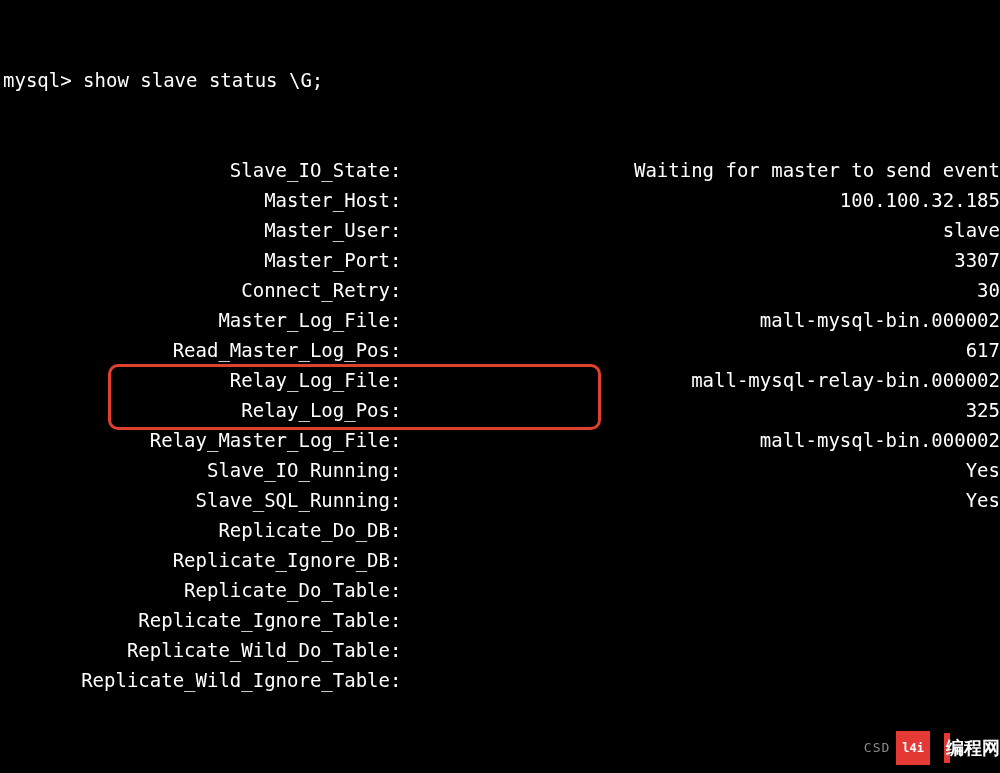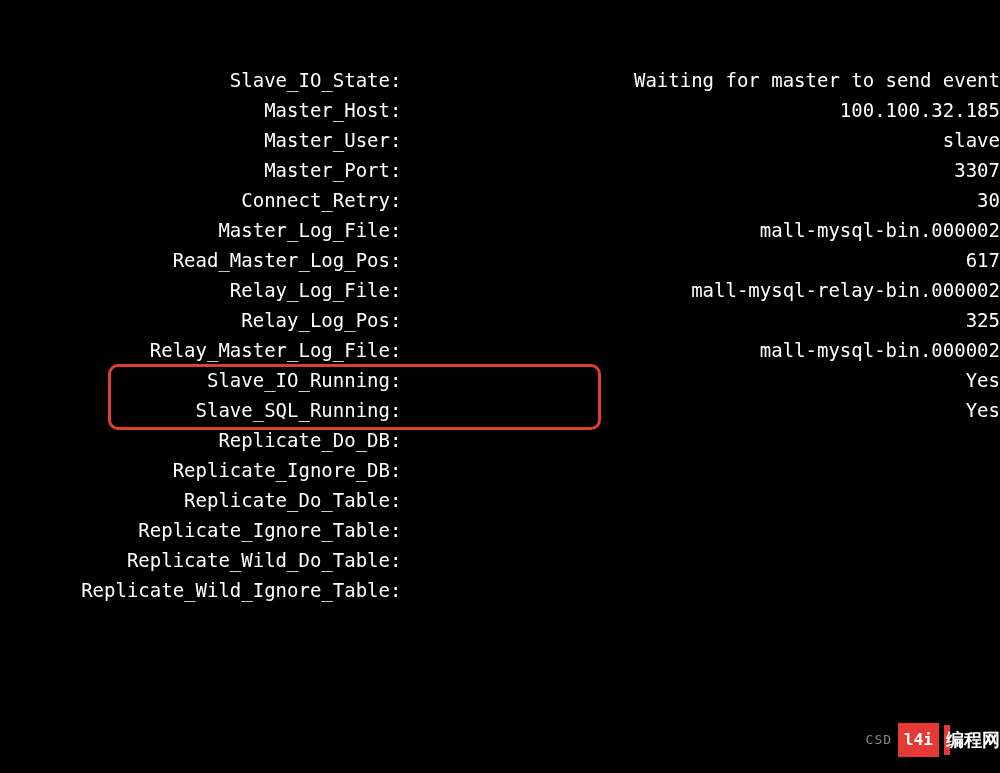--- a/index.html
+++ b/index.html
@@ -47,54 +47,55 @@
       padding-left: 5px;
     }
     .highlight-box {
       position: absolute;
       border: 3px solid #e04030;
       border-radius: 10px;
       pointer-events: none;
     }
     .watermark {
       position: absolute;
-      bottom: 16px;
+      bottom: 8px;
       right: 0;
       display: flex;
       align-items: center;
       font-size: 16px;
     }
     .watermark-csd {
       color: #888;
       font-size: 13px;
       margin-right: 6px;
       letter-spacing: 1px;
     }
     .watermark-logo {
       background: #e53935;
       color: #fff;
       font-weight: bold;
-      font-size: 16px;
+      font-size: 12px;
       padding: 2px 6px;
       display: flex;
       align-items: center;
     }
     .watermark-text {
       color: #fff;
       font-size: 18px;
       font-weight: bold;
-      margin-left: 5px;
+      margin-left: 14px;
       background: linear-gradient(to right, #e53935 0%, #e53935 10%, transparent 10%);
       padding-left: 2px;
     }
   </style>
 </head>
 <body>
 
 <div class="terminal">
+  <div class="prompt-line">mysql&gt; show slave status \G;</div>
   <div id="fields-container"><div class="field-line"><span class="field-key">Slave_IO_State</span><span class="field-colon">:</span><span class="field-value">Waiting for master to send event</span></div><div class="field-line"><span class="field-key">Master_Host</span><span class="field-colon">:</span><span class="field-value">100.100.32.185</span></div><div class="field-line"><span class="field-key">Master_User</span><span class="field-colon">:</span><span class="field-value">slave</span></div><div class="field-line"><span class="field-key">Master_Port</span><span class="field-colon">:</span><span class="field-value">3307</span></div><div class="field-line"><span class="field-key">Connect_Retry</span><span class="field-colon">:</span><span class="field-value">30</span></div><div class="field-line"><span class="field-key">Master_Log_File</span><span class="field-colon">:</span><span class="field-value">mall-mysql-bin.000002</span></div><div class="field-line"><span class="field-key">Read_Master_Log_Pos</span><span class="field-colon">:</span><span class="field-value">617</span></div><div class="field-line"><span class="field-key">Relay_Log_File</span><span class="field-colon">:</span><span class="field-value">mall-mysql-relay-bin.000002</span></div><div class="field-line"><span class="field-key">Relay_Log_Pos</span><span class="field-colon">:</span><span class="field-value">325</span></div><div class="field-line"><span class="field-key">Relay_Master_Log_File</span><span class="field-colon">:</span><span class="field-value">mall-mysql-bin.000002</span></div><div class="field-line"><span class="field-key">Slave_IO_Running</span><span class="field-colon">:</span><span class="field-value">Yes</span></div><div class="field-line"><span class="field-key">Slave_SQL_Running</span><span class="field-colon">:</span><span class="field-value">Yes</span></div><div class="field-line"><span class="field-key">Replicate_Do_DB</span><span class="field-colon">:</span><span class="field-value"></span></div><div class="field-line"><span class="field-key">Replicate_Ignore_DB</span><span class="field-colon">:</span><span class="field-value"></span></div><div class="field-line"><span class="field-key">Replicate_Do_Table</span><span class="field-colon">:</span><span class="field-value"></span></div><div class="field-line"><span class="field-key">Replicate_Ignore_Table</span><span class="field-colon">:</span><span class="field-value"></span></div><div class="field-line"><span class="field-key">Replicate_Wild_Do_Table</span><span class="field-colon">:</span><span class="field-value"></span></div><div class="field-line"><span class="field-key">Replicate_Wild_Ignore_Table</span><span class="field-colon">:</span><span class="field-value"></span></div></div>
 </div>
 
 <div class="highlight-box" style="top:364px;left:108px;width:493px;height:66px;"></div>
 
 <div class="watermark">
   <span class="watermark-csd">CSD</span>
   <span class="watermark-logo">l4i</span>
   <span class="watermark-text">编程网</span>
 </div>

